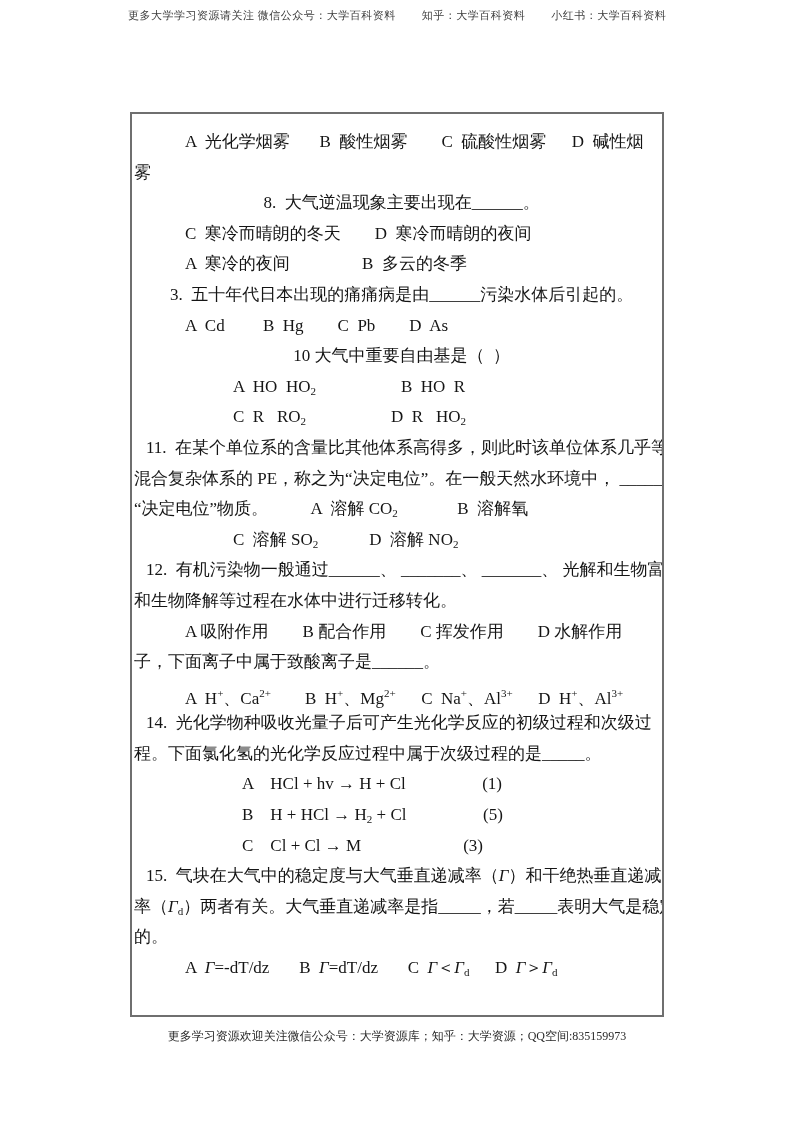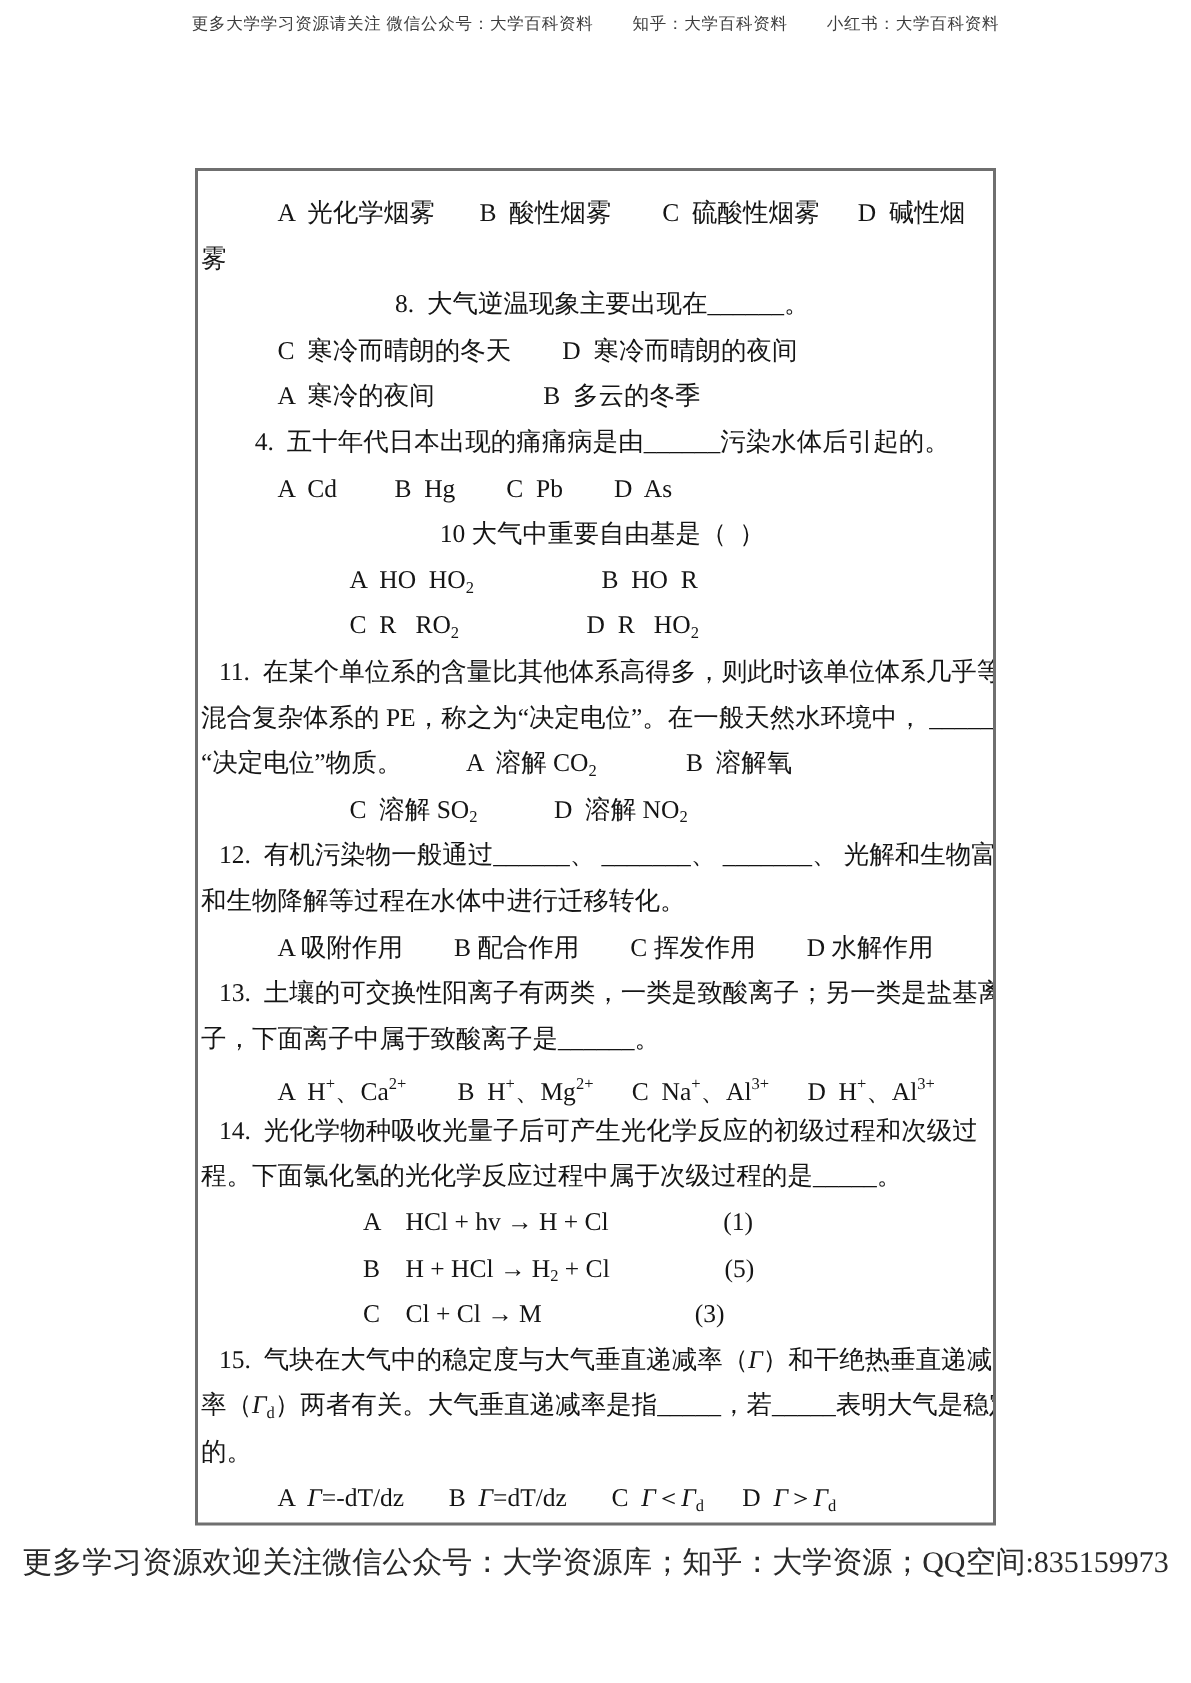--- a/index.html
+++ b/index.html
@@ -29,47 +29,46 @@
   .q2 { padding-left:14px; }
   .c0 { padding-left:2px; }
   .o1 { padding-left:53px; }
   .o2 { padding-left:101px; }
   .e1 { padding-left:110px; }
   .sub { font-size:11px; vertical-align:-3px; }
   .sup { font-size:11px; vertical-align:7px; }
   .it  { font-style:italic; }
   .footer {
     position:absolute; top:1028px; left:0; right:0;
-    text-align:center; font-size:20px; color:#2a2a2a; white-space:pre;
+    text-align:center; font-size:12px; color:#2a2a2a; white-space:pre;
   }
 </style>
 </head>
 <body>
 
 <div class="page">
   <div class="header">更多大学学习资源请关注 微信公众号：大学百科资料        知乎：大学百科资料        小红书：大学百科资料</div>
   <div class="exam-box">
       <div class="ln o1"><span>A  光化学烟雾       B  酸性烟雾        C  硫酸性烟雾      D  碱性烟</span></div>
       <div class="ln c0"><span>雾</span></div>
       <div class="ln q1"><span>8.  大气逆温现象主要出现在______。</span></div>
       <div class="ln o1"><span>C  寒冷而晴朗的冬天        D  寒冷而晴朗的夜间</span></div>
       <div class="ln o1"><span>A  寒冷的夜间                 B  多云的冬季</span></div>
-      <div class="ln q1"><span>4.  五十年代日本出现的痛痛病是由______污染水体后引起的。</span></div>
+      <div class="ln q1"><span>3.  五十年代日本出现的痛痛病是由______污染水体后引起的。</span></div>
       <div class="ln o1"><span>A  Cd         B  Hg        C  Pb        D  As</span></div>
       <div class="ln q1"><span>10 大气中重要自由基是（  ）</span></div>
       <div class="ln o2"><span>A  HO  HO</span><span class="sub">2</span><span>                    B  HO  R</span></div>
       <div class="ln o2"><span>C  R   RO</span><span class="sub">2</span><span>                    D  R   HO</span><span class="sub">2</span></div>
       <div class="ln q2"><span>11.  在某个单位系的含量比其他体系高得多，则此时该单位体系几乎等于</span></div>
       <div class="ln c0"><span>混合复杂体系的 PE，称之为“决定电位”。在一般天然水环境中， ______是</span></div>
       <div class="ln c0"><span>“决定电位”物质。          A  溶解 CO</span><span class="sub">2</span><span>              B  溶解氧</span></div>
       <div class="ln o2"><span>C  溶解 SO</span><span class="sub">2</span><span>            D  溶解 NO</span><span class="sub">2</span></div>
       <div class="ln q2"><span>12.  有机污染物一般通过______、 _______、 _______、 光解和生物富集</span></div>
       <div class="ln c0"><span>和生物降解等过程在水体中进行迁移转化。</span></div>
       <div class="ln o1"><span>A 吸附作用        B 配合作用        C 挥发作用        D 水解作用</span></div>
-      <div class="ln q2"><span>13.  土壤的可交换性阳离子有两类，一类是致酸离子；另一类是盐基离</span></div>
       <div class="ln c0"><span>子，下面离子中属于致酸离子是______。</span></div>
       <div class="ln o1"><span>A  H</span><span class="sup">+</span><span>、Ca</span><span class="sup">2+</span><span>        B  H</span><span class="sup">+</span><span>、Mg</span><span class="sup">2+</span><span>      C  Na</span><span class="sup">+</span><span>、Al</span><span class="sup">3+</span><span>      D  H</span><span class="sup">+</span><span>、Al</span><span class="sup">3+</span></div>
       <div class="ln q2"><span>14.  光化学物种吸收光量子后可产生光化学反应的初级过程和次级过</span></div>
       <div class="ln c0"><span>程。下面氯化氢的光化学反应过程中属于次级过程的是_____。</span></div>
       <div class="ln e1"><span>A    HCl + hv → H + Cl                  (1)</span></div>
       <div class="ln e1"><span>B    H + HCl → H</span><span class="sub">2</span><span> + Cl                  (5)</span></div>
       <div class="ln e1"><span>C    Cl + Cl → M                        (3)</span></div>
       <div class="ln q2"><span>15.  气块在大气中的稳定度与大气垂直递减率（</span><span class="it">Γ</span><span>）和干绝热垂直递减</span></div>
       <div class="ln c0"><span>率（</span><span class="it">Γ</span><span class="sub">d</span><span>）两者有关。大气垂直递减率是指_____，若_____表明大气是稳定</span></div>
       <div class="ln c0"><span>的。</span></div>

